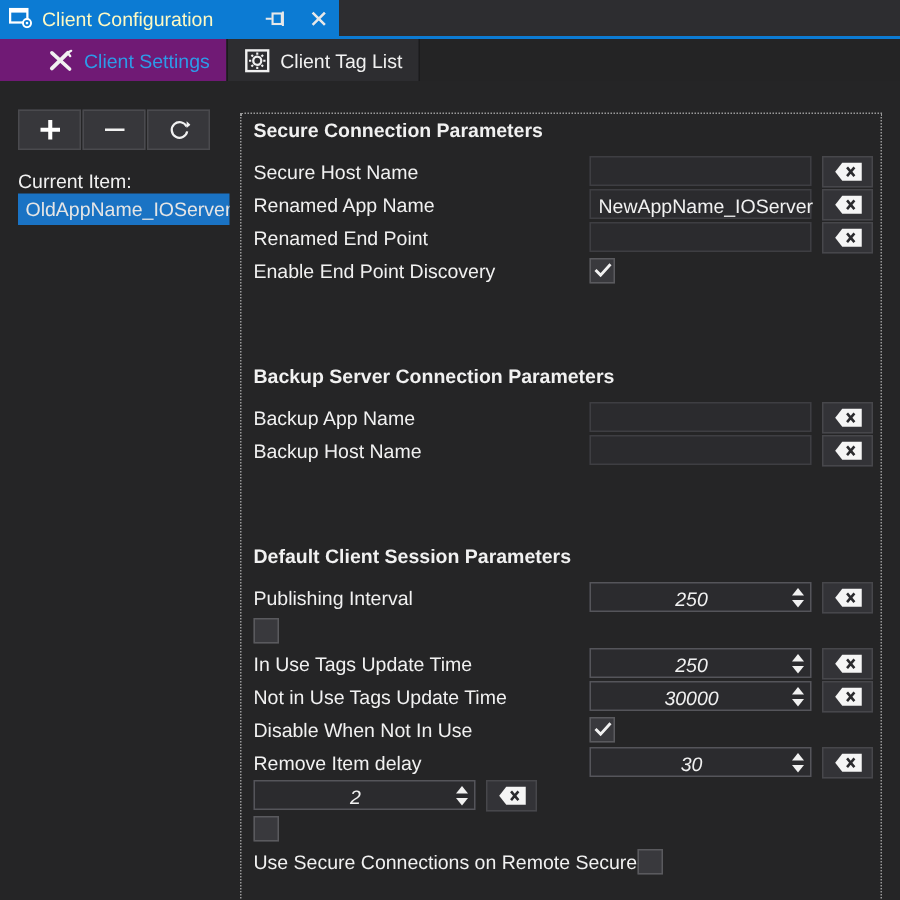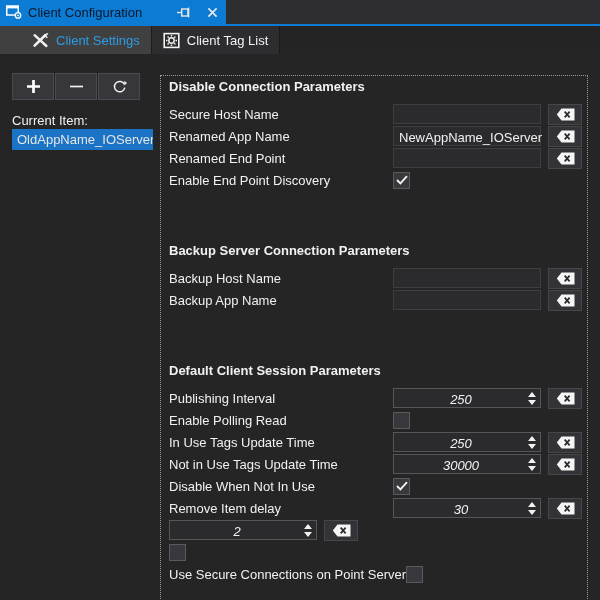--- a/index.html
+++ b/index.html
@@ -8,29 +8,29 @@
     background:#252526;color:#f1f1f1;
     font-family:"Liberation Sans",sans-serif;font-size:13px;
     -webkit-font-smoothing:antialiased;
   }
   .window{width:600px;height:600px;position:relative;}
 
   
   .titlebar{height:24px;background:#2d2d30;border-bottom:2px solid #0c7bd3;display:flex;}
   .title-tab{width:226px;background:#0c7bd3;display:flex;align-items:center;gap:6px;
     padding:0 8px 0 6px;box-sizing:border-box;}
-  .title-text{color:#0f172a;white-space:nowrap;}
+  .title-text{color:#fef9c3;white-space:nowrap;}
   .title-icon{display:flex;align-items:center;}
   .pin-btn{margin-left:auto;display:flex;align-items:center;cursor:default;}
   .close-btn{display:flex;align-items:center;margin-left:9px;cursor:default;}
 
   
   .tabstrip{height:28px;display:flex;background:#242425;}
   .tab{display:flex;align-items:center;gap:7px;padding:0 11px;white-space:nowrap;}
-  .tab.active{background:#404040;color:#2d9be8;padding-left:32px;}
+  .tab.active{background:#701a75;color:#2d9be8;padding-left:32px;}
   .tab.inactive{background:#2d2d30;color:#f1f1f1;border-left:1px solid #1b1b1c;border-right:1px solid #1b1b1c;justify-content:center;}
 
   
   .content{position:relative;height:546px;}
 
   
   .sidebar{position:absolute;left:0;top:0;width:157px;height:100%;}
   .toolbar{position:absolute;left:12px;top:19px;display:flex;gap:1px;}
   .toolbar button{width:42px;height:27px;background:#37373b;border:1px solid #4a4a4e;
     display:flex;align-items:center;justify-content:center;padding:0;cursor:default;}
@@ -159,21 +159,21 @@
         </button>
       </div>
       <div class="current-item-label">Current Item:</div>
       <div class="item-list" id="item-list">
           <div class="list-item selected">OldAppName_IOServer</div>
         </div>
     </div>
 
     <div class="groupbox" id="sections-root">
         <div class="section">
-          <div class="section-title">Disable Connection Parameters</div>
+          <div class="section-title">Secure Connection Parameters</div>
           <div class="row">
             <span class="row-label">Secure Host Name</span>
             <div class="controls">
               <div class="textfield">
                 <span class="field-value"></span>
               </div>
               <button class="clearbtn">
   <span style="display:flex;">
     <svg width="19" height="13" viewBox="0 0 19 13">
       <path d="M5.5,0.5 H18.5 V12.5 H5.5 L0.8,6.5 Z" fill="#f5f5f5"></path>
@@ -224,37 +224,37 @@
       <path d="M1,5 L4.4,8.4 L11,1.2" stroke="#f1f1f1" stroke-width="1.9" fill="none"></path>
     </svg>
   </span>
 </div>
             </div>
           </div>
         </div>
         <div class="section">
           <div class="section-title">Backup Server Connection Parameters</div>
           <div class="row">
-            <span class="row-label">Backup Host Name</span>
+            <span class="row-label">Backup App Name</span>
             <div class="controls">
               <div class="textfield">
                 <span class="field-value"></span>
               </div>
               <button class="clearbtn">
   <span style="display:flex;">
     <svg width="19" height="13" viewBox="0 0 19 13">
       <path d="M5.5,0.5 H18.5 V12.5 H5.5 L0.8,6.5 Z" fill="#f5f5f5"></path>
       <path d="M8.7,3.6 L13.6,9.4 M13.6,3.6 L8.7,9.4" stroke="#2b2b2e" stroke-width="1.7" fill="none"></path>
     </svg>
   </span>
 </button>
             </div>
           </div>
           <div class="row">
-            <span class="row-label">Backup App Name</span>
+            <span class="row-label">Backup Host Name</span>
             <div class="controls">
               <div class="textfield">
                 <span class="field-value"></span>
               </div>
               <button class="clearbtn">
   <span style="display:flex;">
     <svg width="19" height="13" viewBox="0 0 19 13">
       <path d="M5.5,0.5 H18.5 V12.5 H5.5 L0.8,6.5 Z" fill="#f5f5f5"></path>
       <path d="M8.7,3.6 L13.6,9.4 M13.6,3.6 L8.7,9.4" stroke="#2b2b2e" stroke-width="1.7" fill="none"></path>
     </svg>
@@ -283,21 +283,20 @@
   <span style="display:flex;">
     <svg width="19" height="13" viewBox="0 0 19 13">
       <path d="M5.5,0.5 H18.5 V12.5 H5.5 L0.8,6.5 Z" fill="#f5f5f5"></path>
       <path d="M8.7,3.6 L13.6,9.4 M13.6,3.6 L8.7,9.4" stroke="#2b2b2e" stroke-width="1.7" fill="none"></path>
     </svg>
   </span>
 </button>
             </div>
           </div>
           <div class="row">
-            <span class="row-label">Enable Polling Read</span>
             <div class="controls">
               <div class="checkbox"></div>
             </div>
           </div>
           <div class="row">
             <span class="row-label">In Use Tags Update Time</span>
             <div class="controls">
               <div class="numfield">
                 <span class="field-value">250</span>
   <span class="spin">
@@ -401,21 +400,21 @@
   </span>
 </button>
             </div>
           </div>
           <div class="row">
             <div class="controls">
               <div class="checkbox"></div>
             </div>
           </div>
           <div class="row">
-            <span class="row-label">Use Secure Connections on Point Server</span>
+            <span class="row-label">Use Secure Connections on Remote Secure</span>
             <div class="controls">
               <div class="checkbox"></div>
             </div>
           </div>
         </div>
       </div>
 
   </div>
 </div>
 

